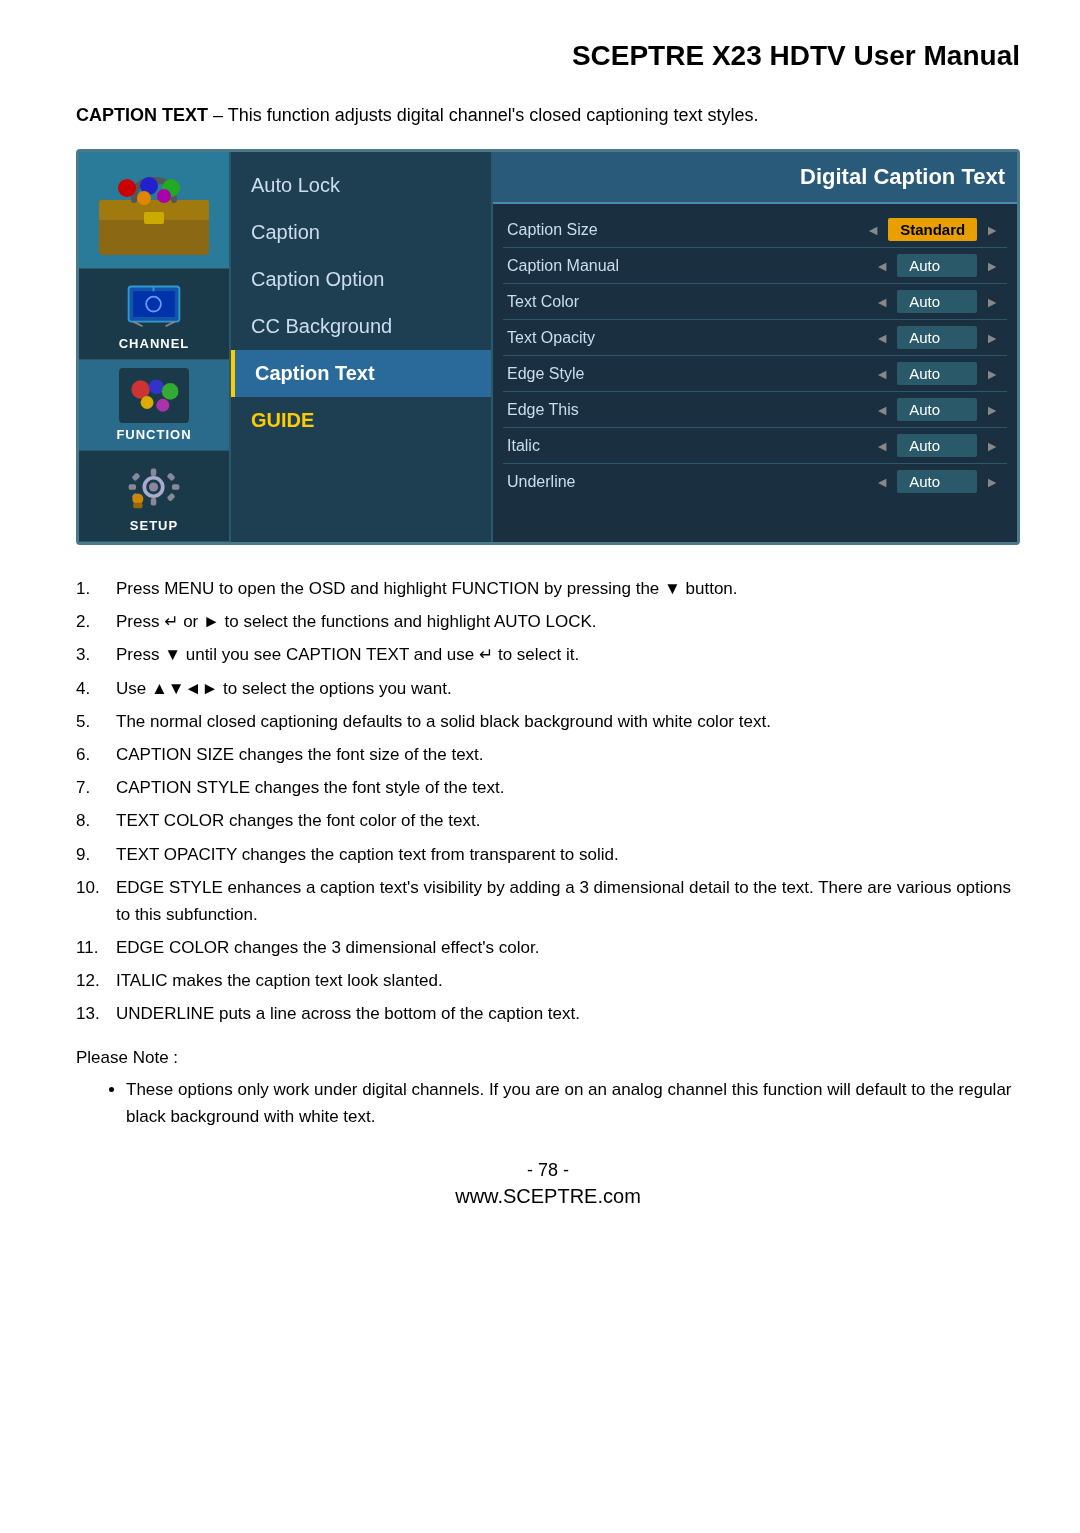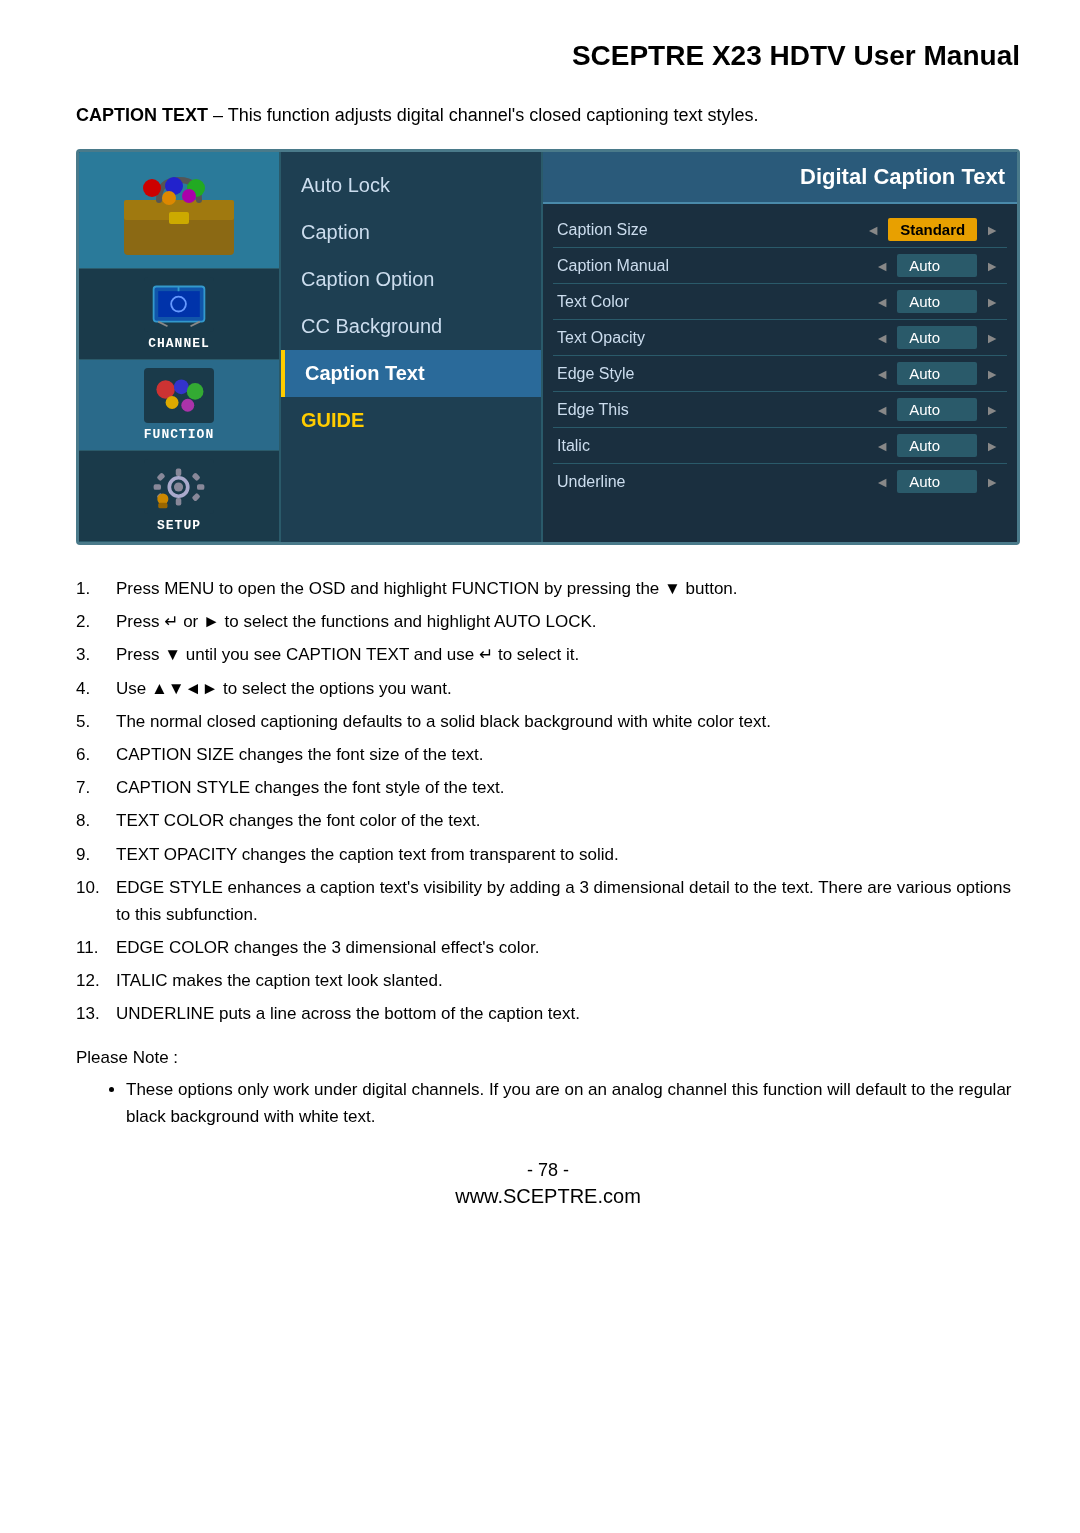--- a/index.html
+++ b/index.html
@@ -37,26 +37,25 @@
       width: 100%;
       border: 3px solid #4a7a8a;
       border-radius: 4px;
       overflow: hidden;
       background: #1a3a4a;
       margin-bottom: 30px;
     }
 
     
     .sidebar {
-      width: 202px;
+      width: 152px;
       background: #1a3a4a;
       display: flex;
       flex-direction: column;
       border-right: 2px solid #2a5a6a;
-      font-family: Liberation Mono, monospace;
     }
     .sidebar-item {
       display: flex;
       flex-direction: column;
       align-items: center;
       padding: 8px 4px;
       border-bottom: 1px solid #2a5a6a;
       cursor: pointer;
     }
     .sidebar-item.active {

